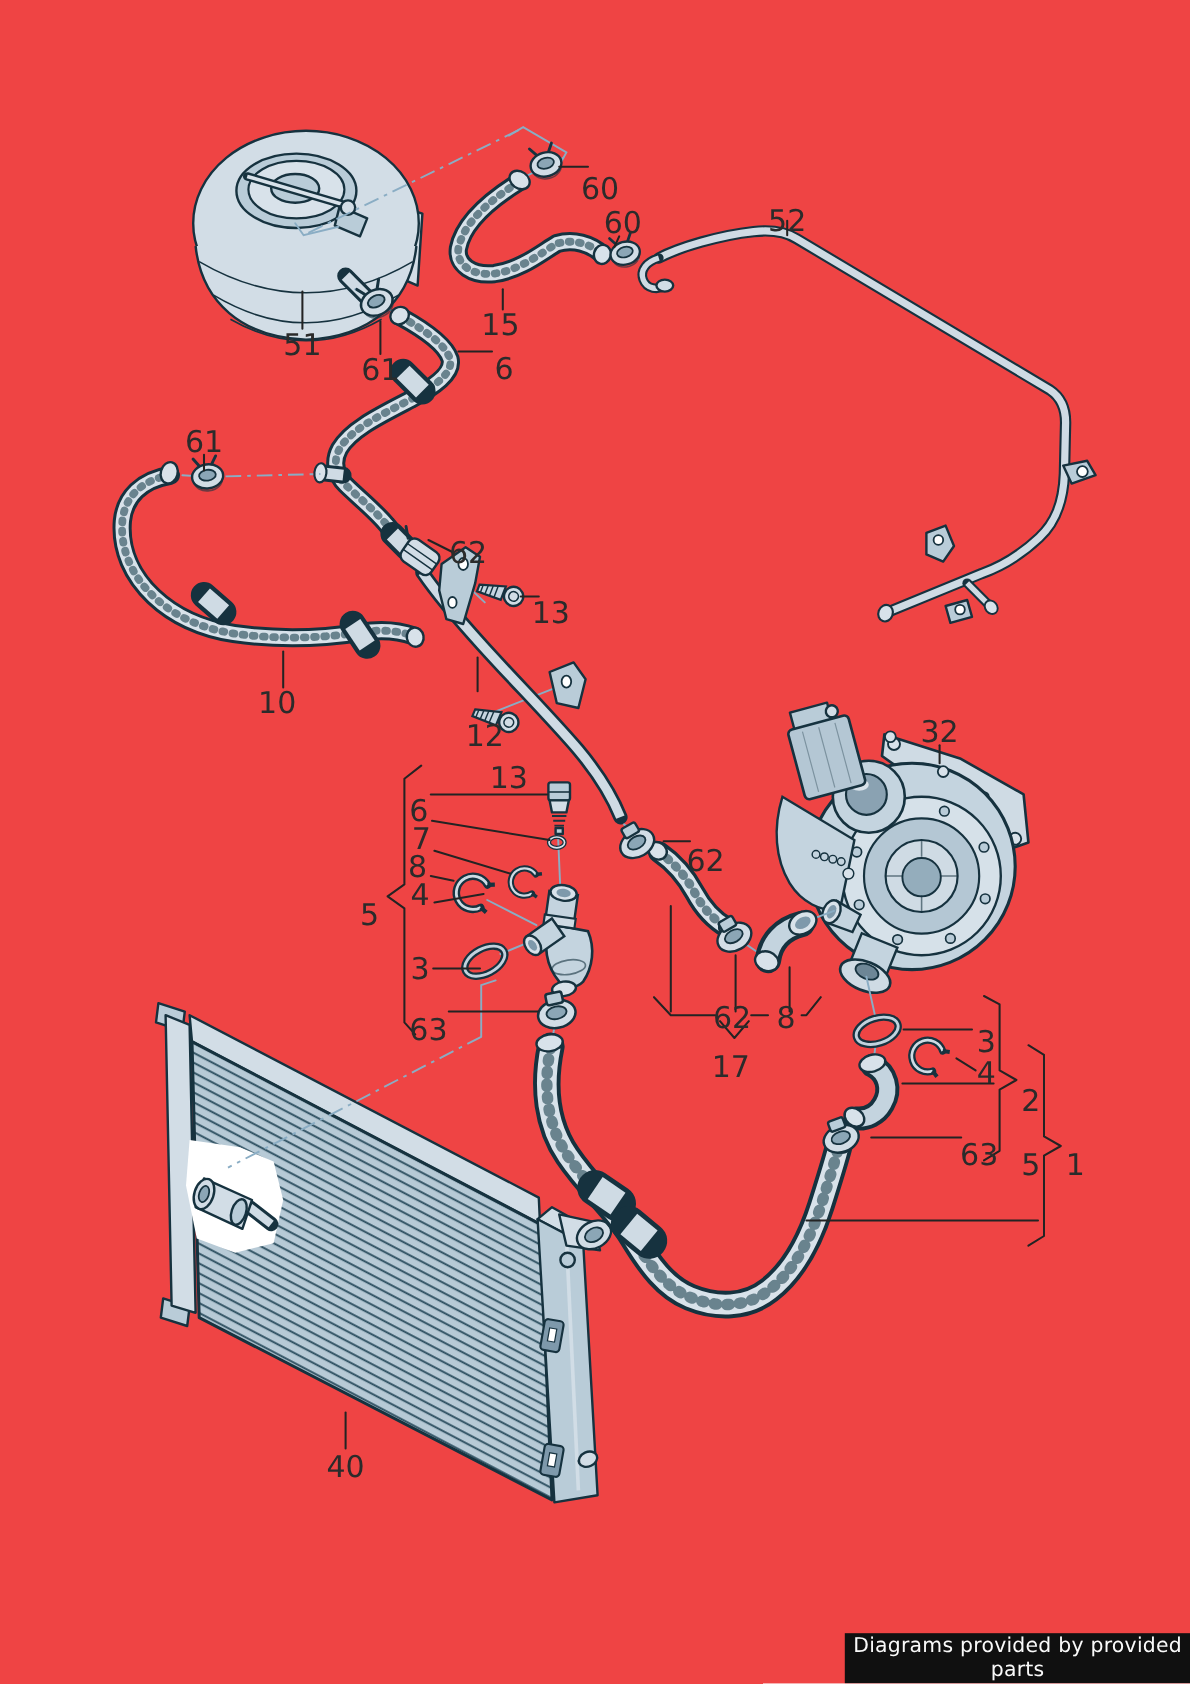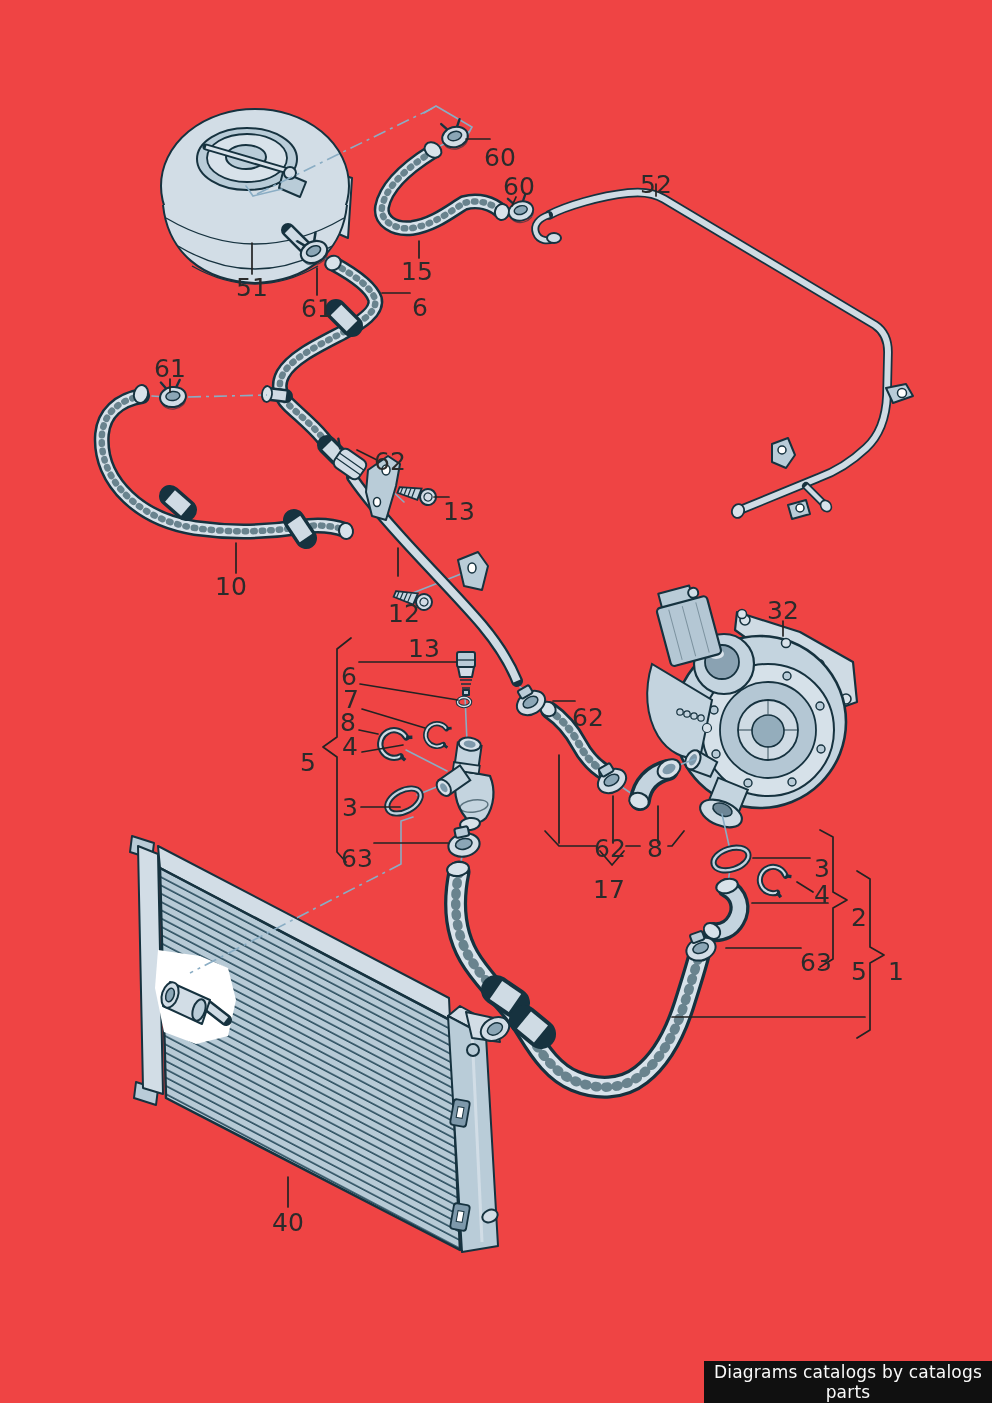--- a/index.html
+++ b/index.html
@@ -427,16 +427,16 @@
       <span class="plabel" style="left: 822px; top: 868px; color: rgb(43, 43, 43);">3</span>
       <span class="plabel" style="left: 822px; top: 894px; color: rgb(43, 43, 43);">4</span>
       <span class="plabel" style="left: 859px; top: 917px; color: rgb(43, 43, 43);">2</span>
       <span class="plabel" style="left: 816px; top: 962px; color: rgb(43, 43, 43);">63</span>
       <span class="plabel" style="left: 859px; top: 971px; color: rgb(43, 43, 43);">5</span>
       <span class="plabel" style="left: 896px; top: 971px; color: rgb(43, 43, 43);">1</span>
       <span class="plabel" style="left: 288px; top: 1222px; color: rgb(43, 43, 43);">40</span>
     </div>
 
 <div id="footer" style="background: rgb(16, 16, 16); color: rgb(250, 250, 250);">
-  <span>Diagrams catalogs by catalogs parts</span>
+  <span>Diagrams provided by provided parts</span>
 </div>
 
 </div>
 
 </body></html>

